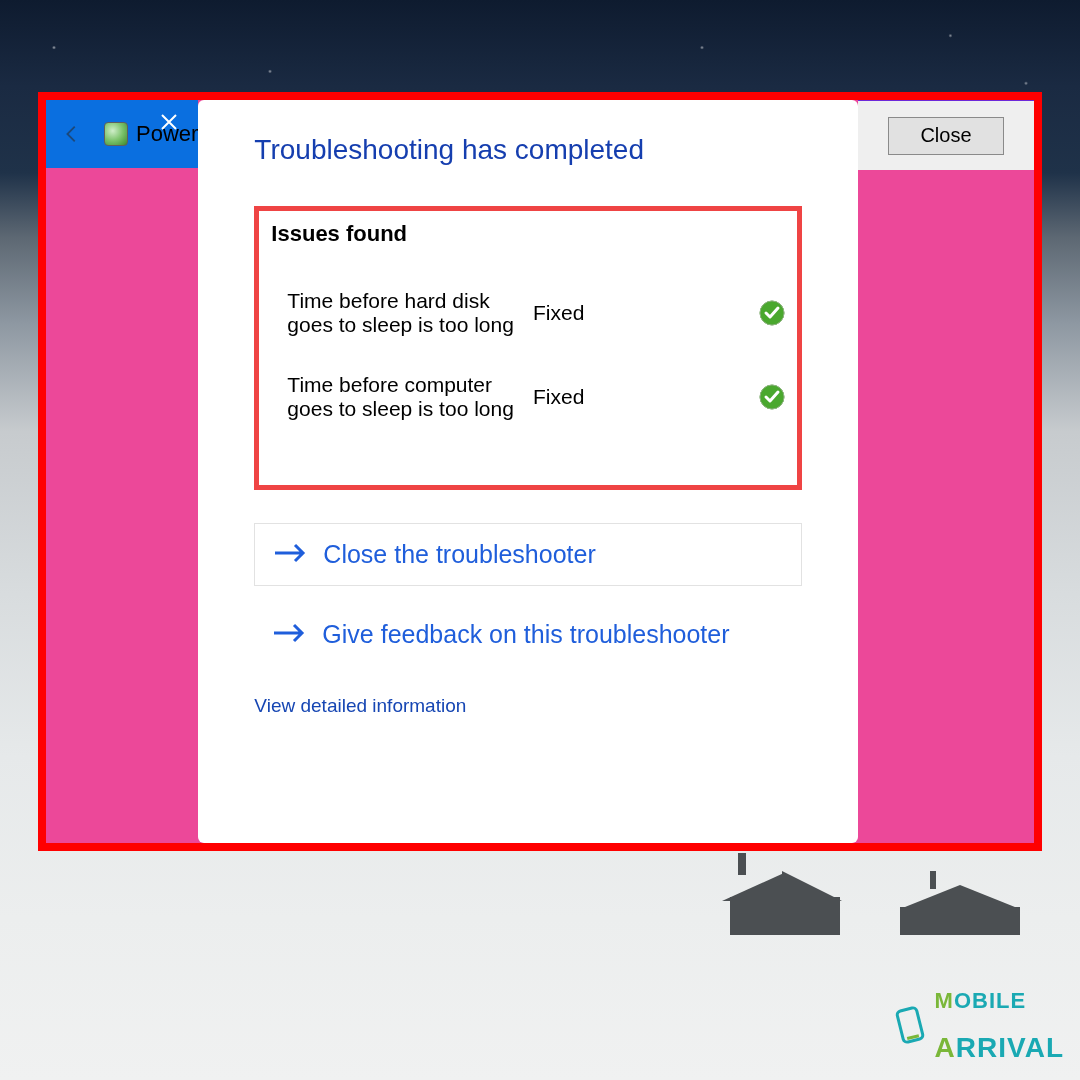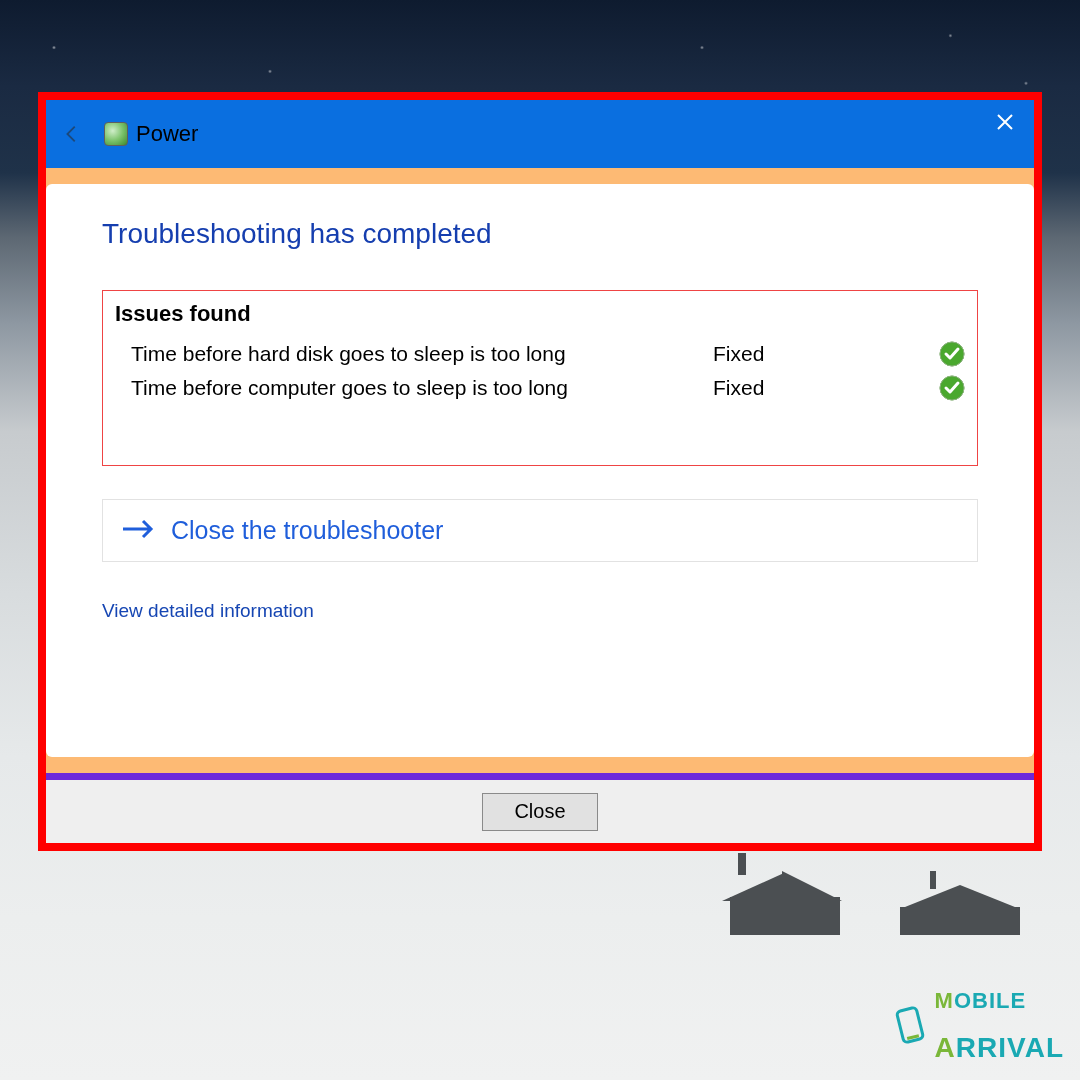--- a/index.html
+++ b/index.html
@@ -53,22 +53,22 @@
     
     .window-frame {
       position: absolute;
       left: 38px; top: 92px;
       width: 1004px; height: 759px;
       background: #f00;
       padding: 8px;
     }
     .window {
       width: 100%; height: 100%;
-      background: #fdba74;
-      display: flex; flex-direction: column; gap: 16px;
+      background: #ec4899;
+      display: flex; flex-direction: row;
     }
     .titlebar {
       height: 68px;
       background: linear-gradient(#0a6fe0, #0a6fe0);
       display: flex; align-items: center;
       position: relative;
       color: #000;
     }
     .back-arrow {
       width: 40px; height: 40px; margin-left: 6px;
@@ -97,32 +97,32 @@
       flex: 1; padding: 34px 56px 0 56px;
       display:flex; flex-direction:column;
       background:#ffffff;
       border-radius:6px;
     }
     .main-heading {
       font-size: 28px; color: #153eaf; font-weight: 400;
       margin-bottom: 40px;
     }
     .issues-box {
-      border: 1px solid #ef4444; padding: 6px 0 60px 0;
+      border: 5px solid #ef4444; padding: 6px 0 60px 0;
     }
     .issues-header {
       font-size: 22px; font-weight: 700; color: #000;
       padding: 4px 12px 10px 12px;
     }
     .issue-row {
       display: grid;
       grid-template-columns: 1fr 200px 52px;
       align-items: center;
       padding: 4px 12px 4px 28px;
-      font-size: 21px; color:#000;
+      font-size: 21px; color:#000;margin-top:28px;
     }
     .issue-status { color:#000; }
     .check-icon { width: 26px; height: 26px; justify-self: end; }
     .check-icon svg { display:block; }
 
     .action-box {
       margin-top: 33px;
       border: 1px solid #e2e2e2;
       padding: 16px 18px;
     }
@@ -137,23 +137,23 @@
     .feedback-row {
       margin-top: 26px; padding: 8px 18px;
     }
 
     .detail-link {
       margin-top: 38px; font-size: 19px; color: #1646b3; cursor: pointer;
     }
 
     .footer {
       height: 70px; background: #efefef;
-      border-top: 7px solid #6d28d9;
+      border-top: 1px solid #6d28d9;
       display:flex; justify-content:center; align-items:center;
-      padding: 0 38px;
+      padding: 0 30px;
     }
     .close-button {
       width: 116px; height: 38px;
       background: #e1e1e1;
       border: 1px solid #8a8a8a;
       font-size: 20px; color:#000;
       cursor: pointer;
     }
 
     
@@ -239,20 +239,30 @@
         <a class="arrow-link">
           <span class="arr">
             <svg width="34" height="20" viewBox="0 0 34 20">
                 <path d="M2 10 H30 M22 2 L30 10 L22 18"></path>
               </svg>
           </span>
           <span>Close the troubleshooter</span>
         </a>
       </div>
 
+      <div class="feedback-row">
+        <a class="arrow-link">
+          <span class="arr">
+            <svg width="34" height="20" viewBox="0 0 34 20">
+                <path d="M2 10 H30 M22 2 L30 10 L22 18"></path>
+              </svg>
+          </span>
+          <span>Give feedback on this troubleshooter</span>
+        </a>
+      </div>
 
       <div class="detail-link">View detailed information</div>
     </div>
 
     <div class="footer">
       <button class="close-button">Close</button>
     </div>
 
   </div>
 </div>

